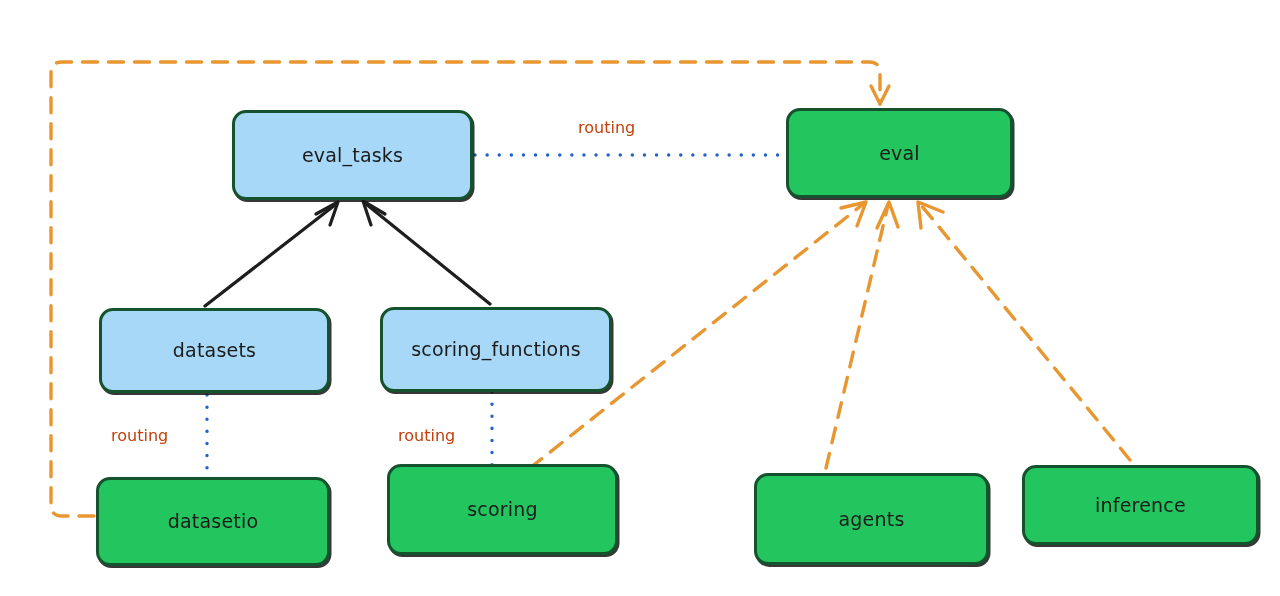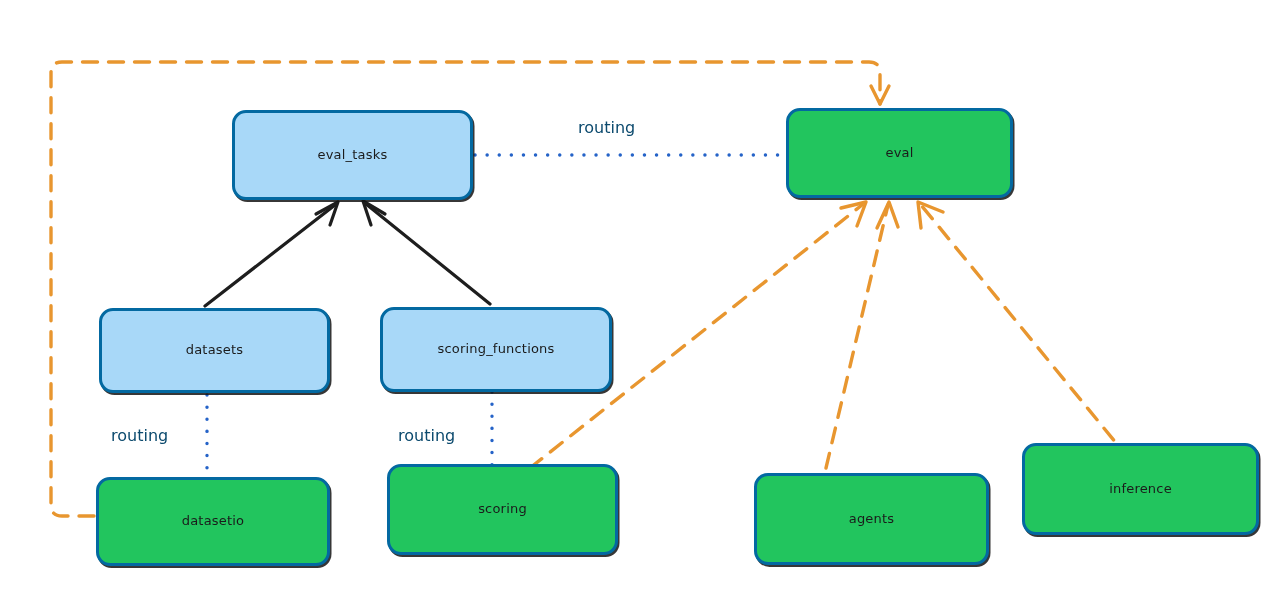--- a/index.html
+++ b/index.html
@@ -21,42 +21,42 @@
     position: absolute;
     left: 0;
     top: 0;
     width: 1280px;
     height: 596px;
     pointer-events: none;
   }
   .node {
     position: absolute;
     box-sizing: border-box;
-    border: 3px solid #0369a1;
+    border: 3px solid #14532d;
     border-radius: 14px;
     display: flex;
     align-items: center;
     justify-content: center;
     text-align: center;
     color: #1b1b1b;
-    font-size: 13px;
+    font-size: 19px;
     letter-spacing: 0.2px;
     font-family: "DejaVu Sans", sans-serif;
     box-shadow: 1.5px 2px 0 0 rgba(20,20,20,0.85);
   }
   .node.blue  { background: #a8d8f8; }
   .node.green { background: #22c55e; }
   .node .label {
     display: block;
     padding: 0 8px;
     line-height: 1.1;
   }
   .edge-label {
     position: absolute;
-    color: #0c4a6e;
+    color: #c2410c;
     font-size: 16px;
     font-family: "DejaVu Sans", sans-serif;
     white-space: nowrap;
     user-select: none;
   }
 </style>
 </head>
 <body>
 
 <div id="canvas">
@@ -121,21 +121,21 @@
       </div>
       <div class="node green" style="left: 96px; top: 477px; width: 234px; height: 89px; justify-content: center;">
         <span class="label">datasetio</span>
       </div>
       <div class="node green" style="left: 387px; top: 464px; width: 231px; height: 91px;">
         <span class="label">scoring</span>
       </div>
       <div class="node green" style="left: 710px; top: 473px; width: 235px; height: 92px; margin-left: 44px;">
         <span class="label">agents</span>
       </div>
-      <div class="node green" style="left: 1022px; top: 443px; width: 237px; height: 92px; align-items: center;">
+      <div class="node green" style="left: 1022px; top: 465px; width: 237px; height: 80px; align-items: center;">
         <span class="label">inference</span>
       </div>
     </div>
 
   <div id="edge-labels">
       <div class="edge-label" style="left: 578px; top: 118px;">routing</div>
       <div class="edge-label" style="left: 111px; top: 426px;">routing</div>
       <div class="edge-label" style="left: 398px; top: 426px;">routing</div>
     </div>
 

